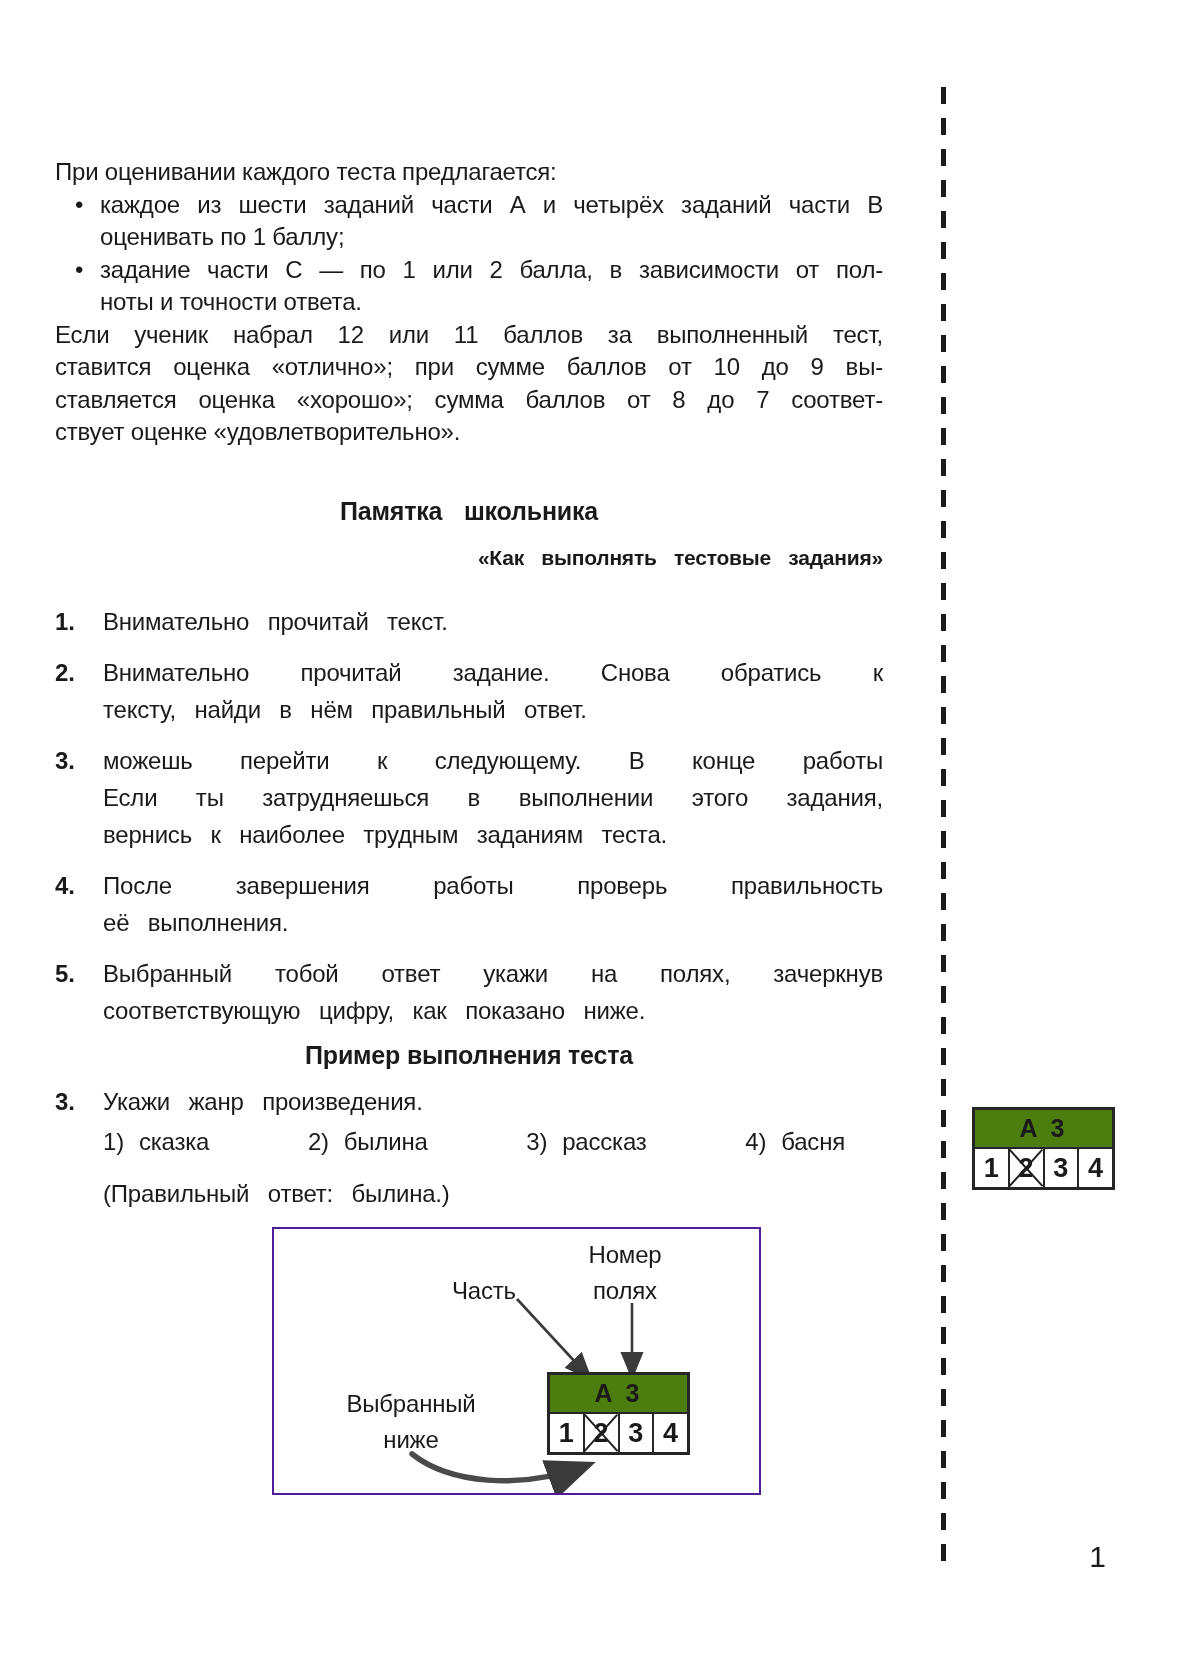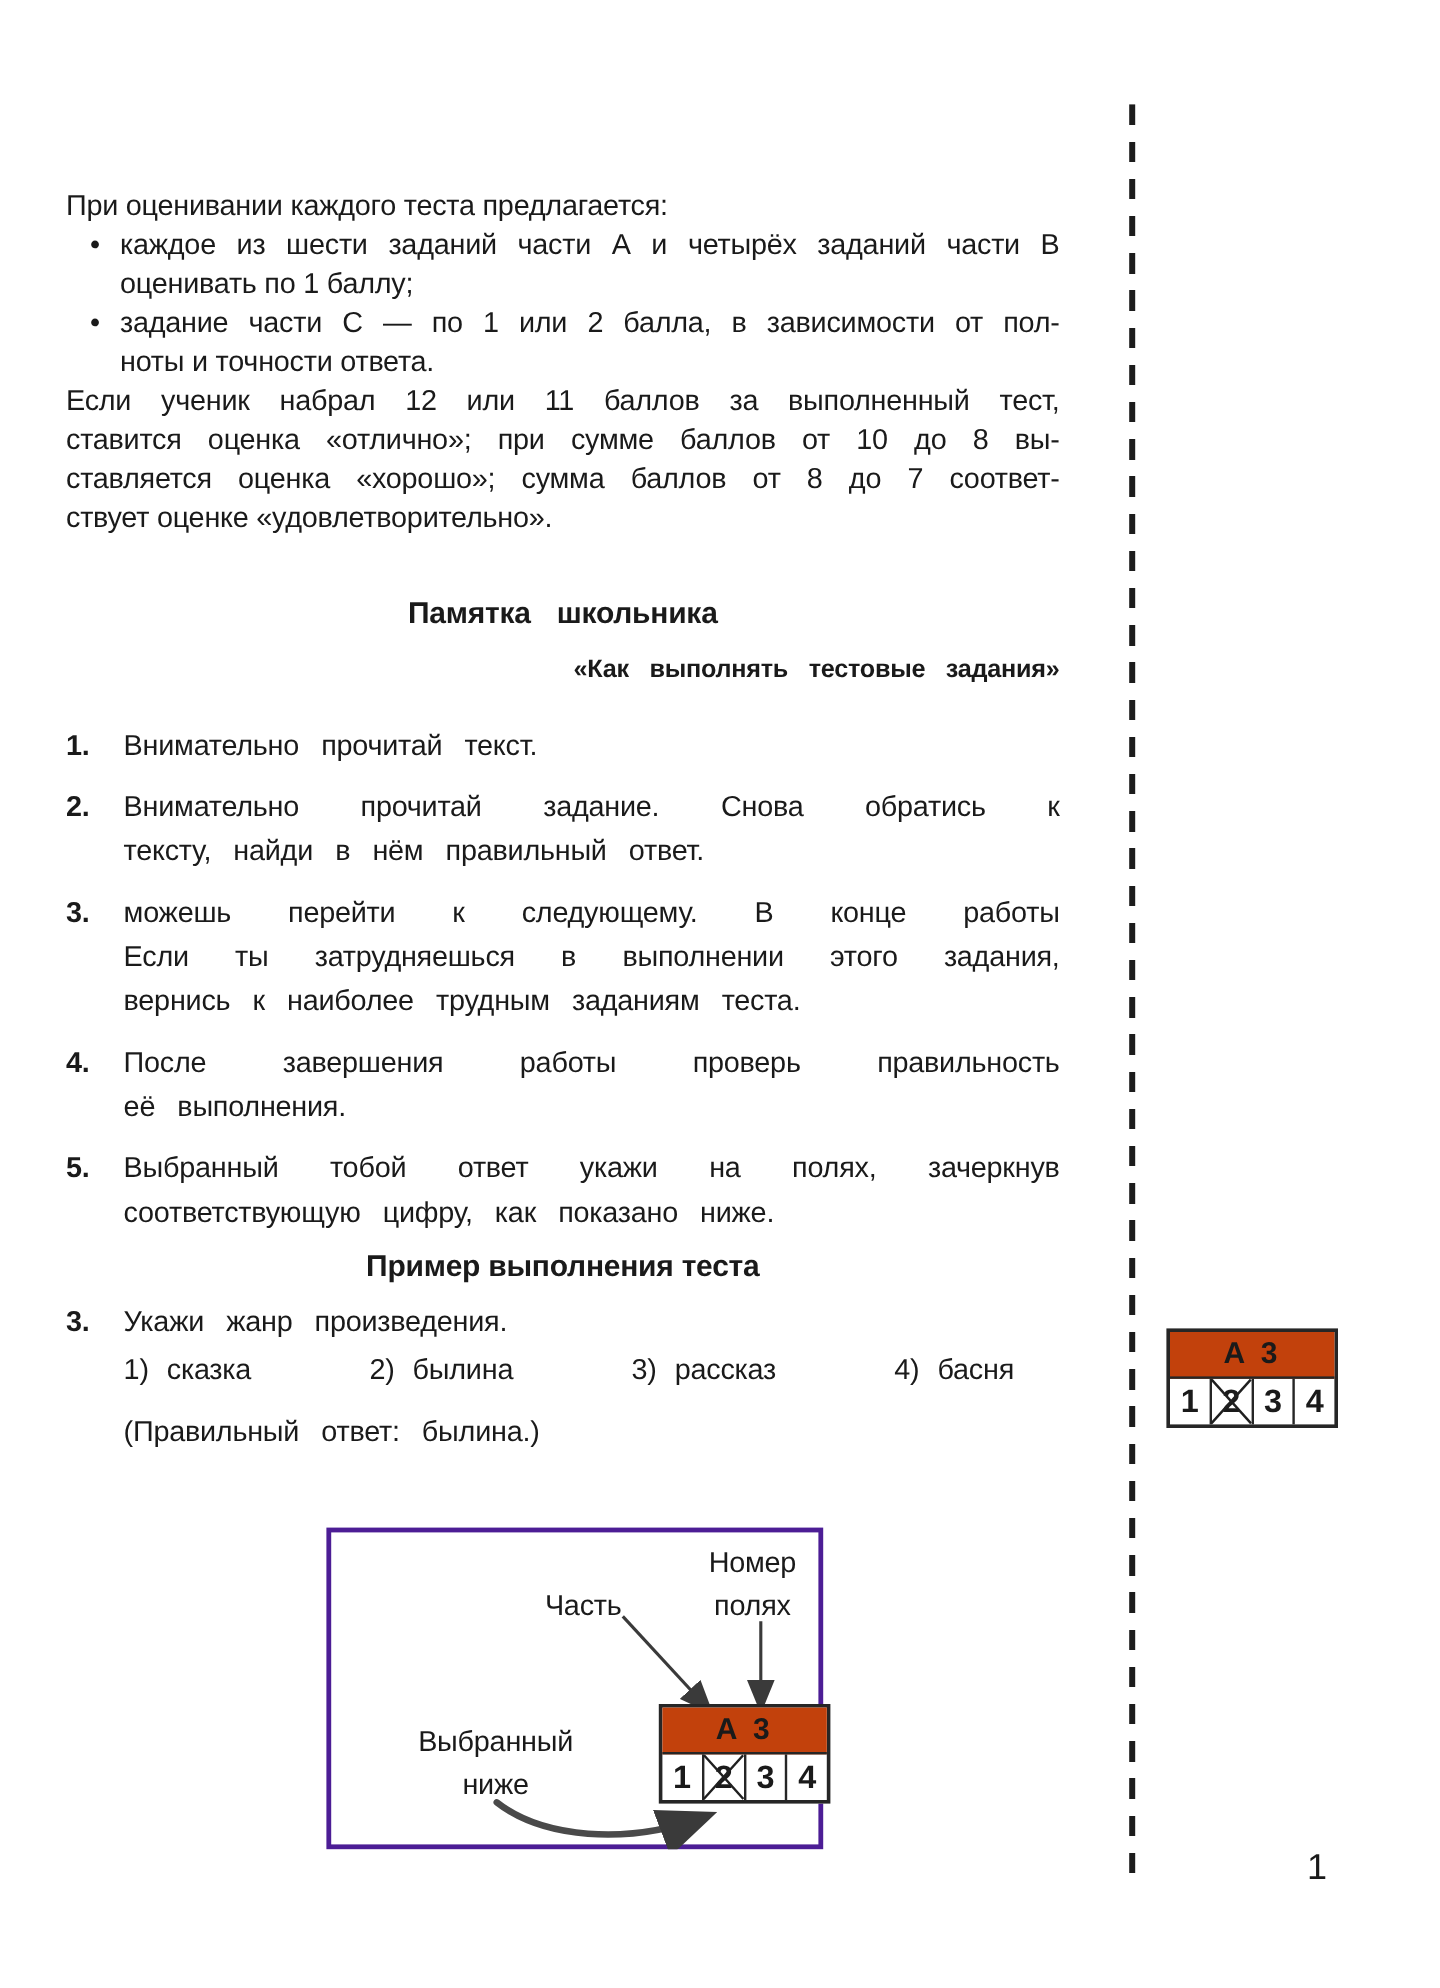--- a/index.html
+++ b/index.html
@@ -34,34 +34,34 @@
   .ex-q { left:55px; top:1088px; width:828px; font-size:24px; word-spacing:0.5em; }
   .ex-q .inum { position:absolute; left:0; top:0; font-weight:bold; word-spacing:normal; }
   .ex-q .qtext { display:block; padding-left:48px; }
   .ex-opts { left:103px; top:1128px; width:742px; display:flex; justify-content:space-between; font-size:24px; }
   .opt { white-space:nowrap; }
   .opt .onum { margin-right:15px; }
   .ex-note { left:103px; top:1180px; font-size:24px; word-spacing:0.5em; }
 
   
   .abox { border:3px solid #262626; background:#ffffff; box-sizing:border-box; }
-  .abox-h { height:37px; background:#c2410c; border-bottom:2px solid #262626;
+  .abox-h { height:37px; background:#4d7c0f; border-bottom:2px solid #262626;
             display:flex; align-items:center; justify-content:center;
             font-weight:bold; font-size:25px; letter-spacing:3px; }
   .abox-row { display:flex; height:38px; }
   .abox-c { flex:1; display:flex; align-items:center; justify-content:center;
             font-weight:bold; font-size:27px; border-left:2px solid #262626; position:relative; letter-spacing:0; }
   .abox-c:first-child { border-left:none; }
   .crossed::before, .crossed::after { content:""; position:absolute; left:50%; top:50%;
             width:49px; height:2.3px; background:#1f1f1f; }
   .crossed::before { transform:translate(-50%,-50%) rotate(48deg); }
   .crossed::after  { transform:translate(-50%,-50%) rotate(-48deg); }
 
   
-  .diagram { left:272px; top:1273px; width:414px; height:268px; border:4px solid #4c1d95; box-sizing:border-box; }
+  .diagram { left:272px; top:1227px; width:489px; height:268px; border:2px solid #4c1d95; box-sizing:border-box; }
   .d-label { position:absolute; font-size:24px; line-height:36px; text-align:center; }
   .d-testnum { left:281px; top:8px; width:140px; }
   .d-part { left:165px; top:44px; width:90px; }
   .d-correct { left:47px; top:157px; width:180px; }
   .d-svg { position:absolute; left:0; top:0; width:467px; height:264px; }
   .d-abox { position:absolute; left:273px; top:143px; width:143px; }
 
   
   .margin-abox { left:972px; top:1107px; width:143px; }
 
@@ -84,21 +84,21 @@
       <span class="bmark">•</span>
       <span class="jl">каждое из шести заданий части А и четырёх заданий части В</span>
       <span>оценивать по 1 баллу;</span>
     </span>
     <span class="bullet">
       <span class="bmark">•</span>
       <span class="jl">задание части С — по 1 или 2 балла, в зависимости от пол-</span>
       <span>ноты и точности ответа.</span>
     </span>
     <span class="jl">Если ученик набрал 12 или 11 баллов за выполненный тест,</span>
-    <span class="jl">ставится оценка «отлично»; при сумме баллов от 10 до 8 вы-</span>
+    <span class="jl">ставится оценка «отлично»; при сумме баллов от 10 до 9 вы-</span>
     <span class="jl">ставляется оценка «хорошо»; сумма баллов от 8 до 7 соответ-</span>
     <span>ствует оценке «удовлетворительно».</span>
   </div>
 
   <div class="abs memo-h1">Памятка школьника</div>
   <div class="abs memo-h2">«Как выполнять тестовые задания»</div>
 
   <div class="abs items">
     <div class="item">
       <span class="inum">1.</span>

